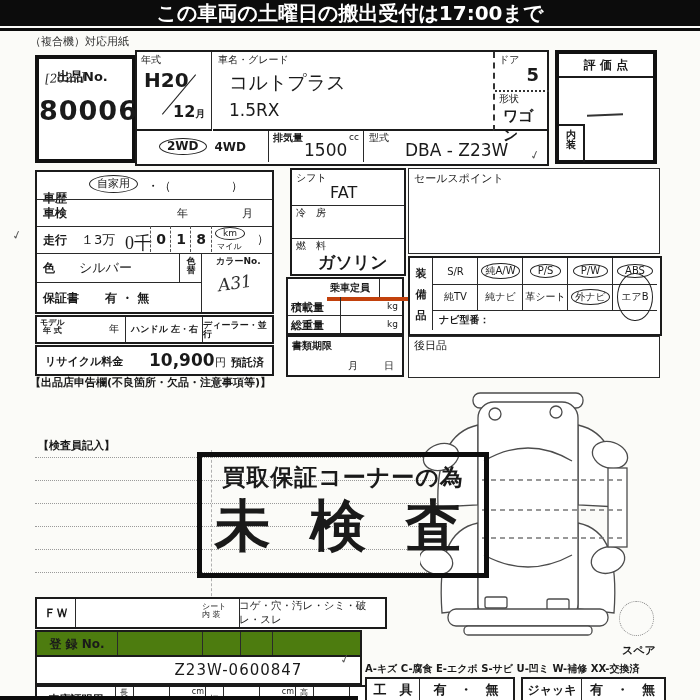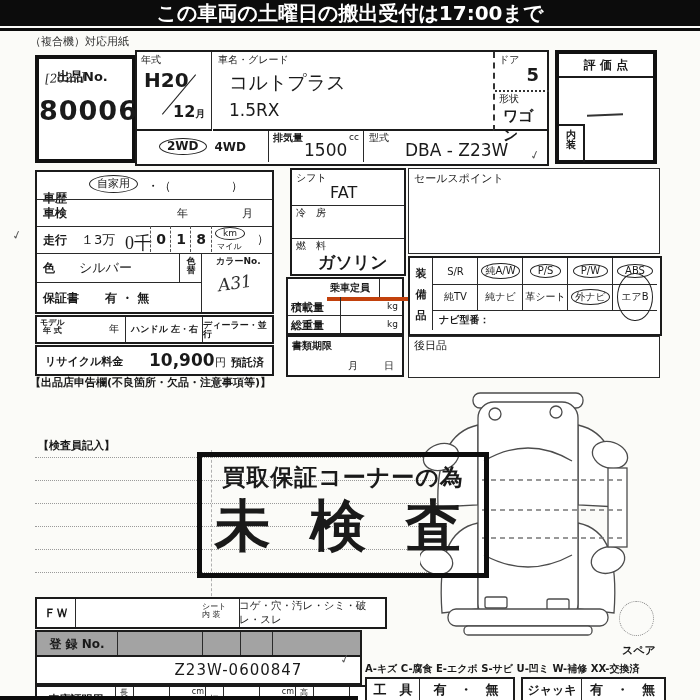--- a/index.html
+++ b/index.html
@@ -301,21 +301,21 @@
 </div>
 
 <div class="bx" style="left:35px;top:597px;width:348px;height:28px;background:#fff;">
   <div class="abs ctr bold" style="left:0;top:0;width:38px;height:100%;border-right:1.5px solid #2a2a2a;font-size:12px;">ＦＷ</div>
   <div class="abs" style="left:162px;top:0;width:40px;height:100%;border-right:1.5px solid #2a2a2a;">
     <div class="lbl8" style="padding:4px 0 0 3px;"><span>シート</span><br><span>内 装</span></div>
   </div>
   <div class="abs ctr" style="left:202px;top:0;width:146px;height:100%;font-size:10.5px;">コゲ・穴・汚レ・シミ・破レ・スレ</div>
 </div>
 
-<div class="bx" style="left:35px;top:630px;width:323px;height:25px;background:#a3a3a3;">
+<div class="bx" style="left:35px;top:630px;width:323px;height:25px;background:#4d7c0f;">
   <div class="abs ctr bold" style="left:0;top:0;width:80px;height:100%;border-right:1.5px solid #2a2a2a;font-size:12px;">登 録 No.</div>
   <span class="abs vline" style="left:165px;top:0;height:25px;"></span>
   <span class="abs vline" style="left:203px;top:0;height:25px;"></span>
   <span class="abs vline" style="left:235px;top:0;height:25px;"></span>
   <span class="abs" style="left:90px;top:5px;font-size:12px;"></span>
 </div>
 <div class="bx" style="left:35px;top:655px;width:323px;height:26px;background:#fff;">
   <div class="abs ctr" style="left:80px;top:0;width:243px;height:100%;font-size:15px;letter-spacing:1px;">Z23W-0600847</div>
 </div>
 

